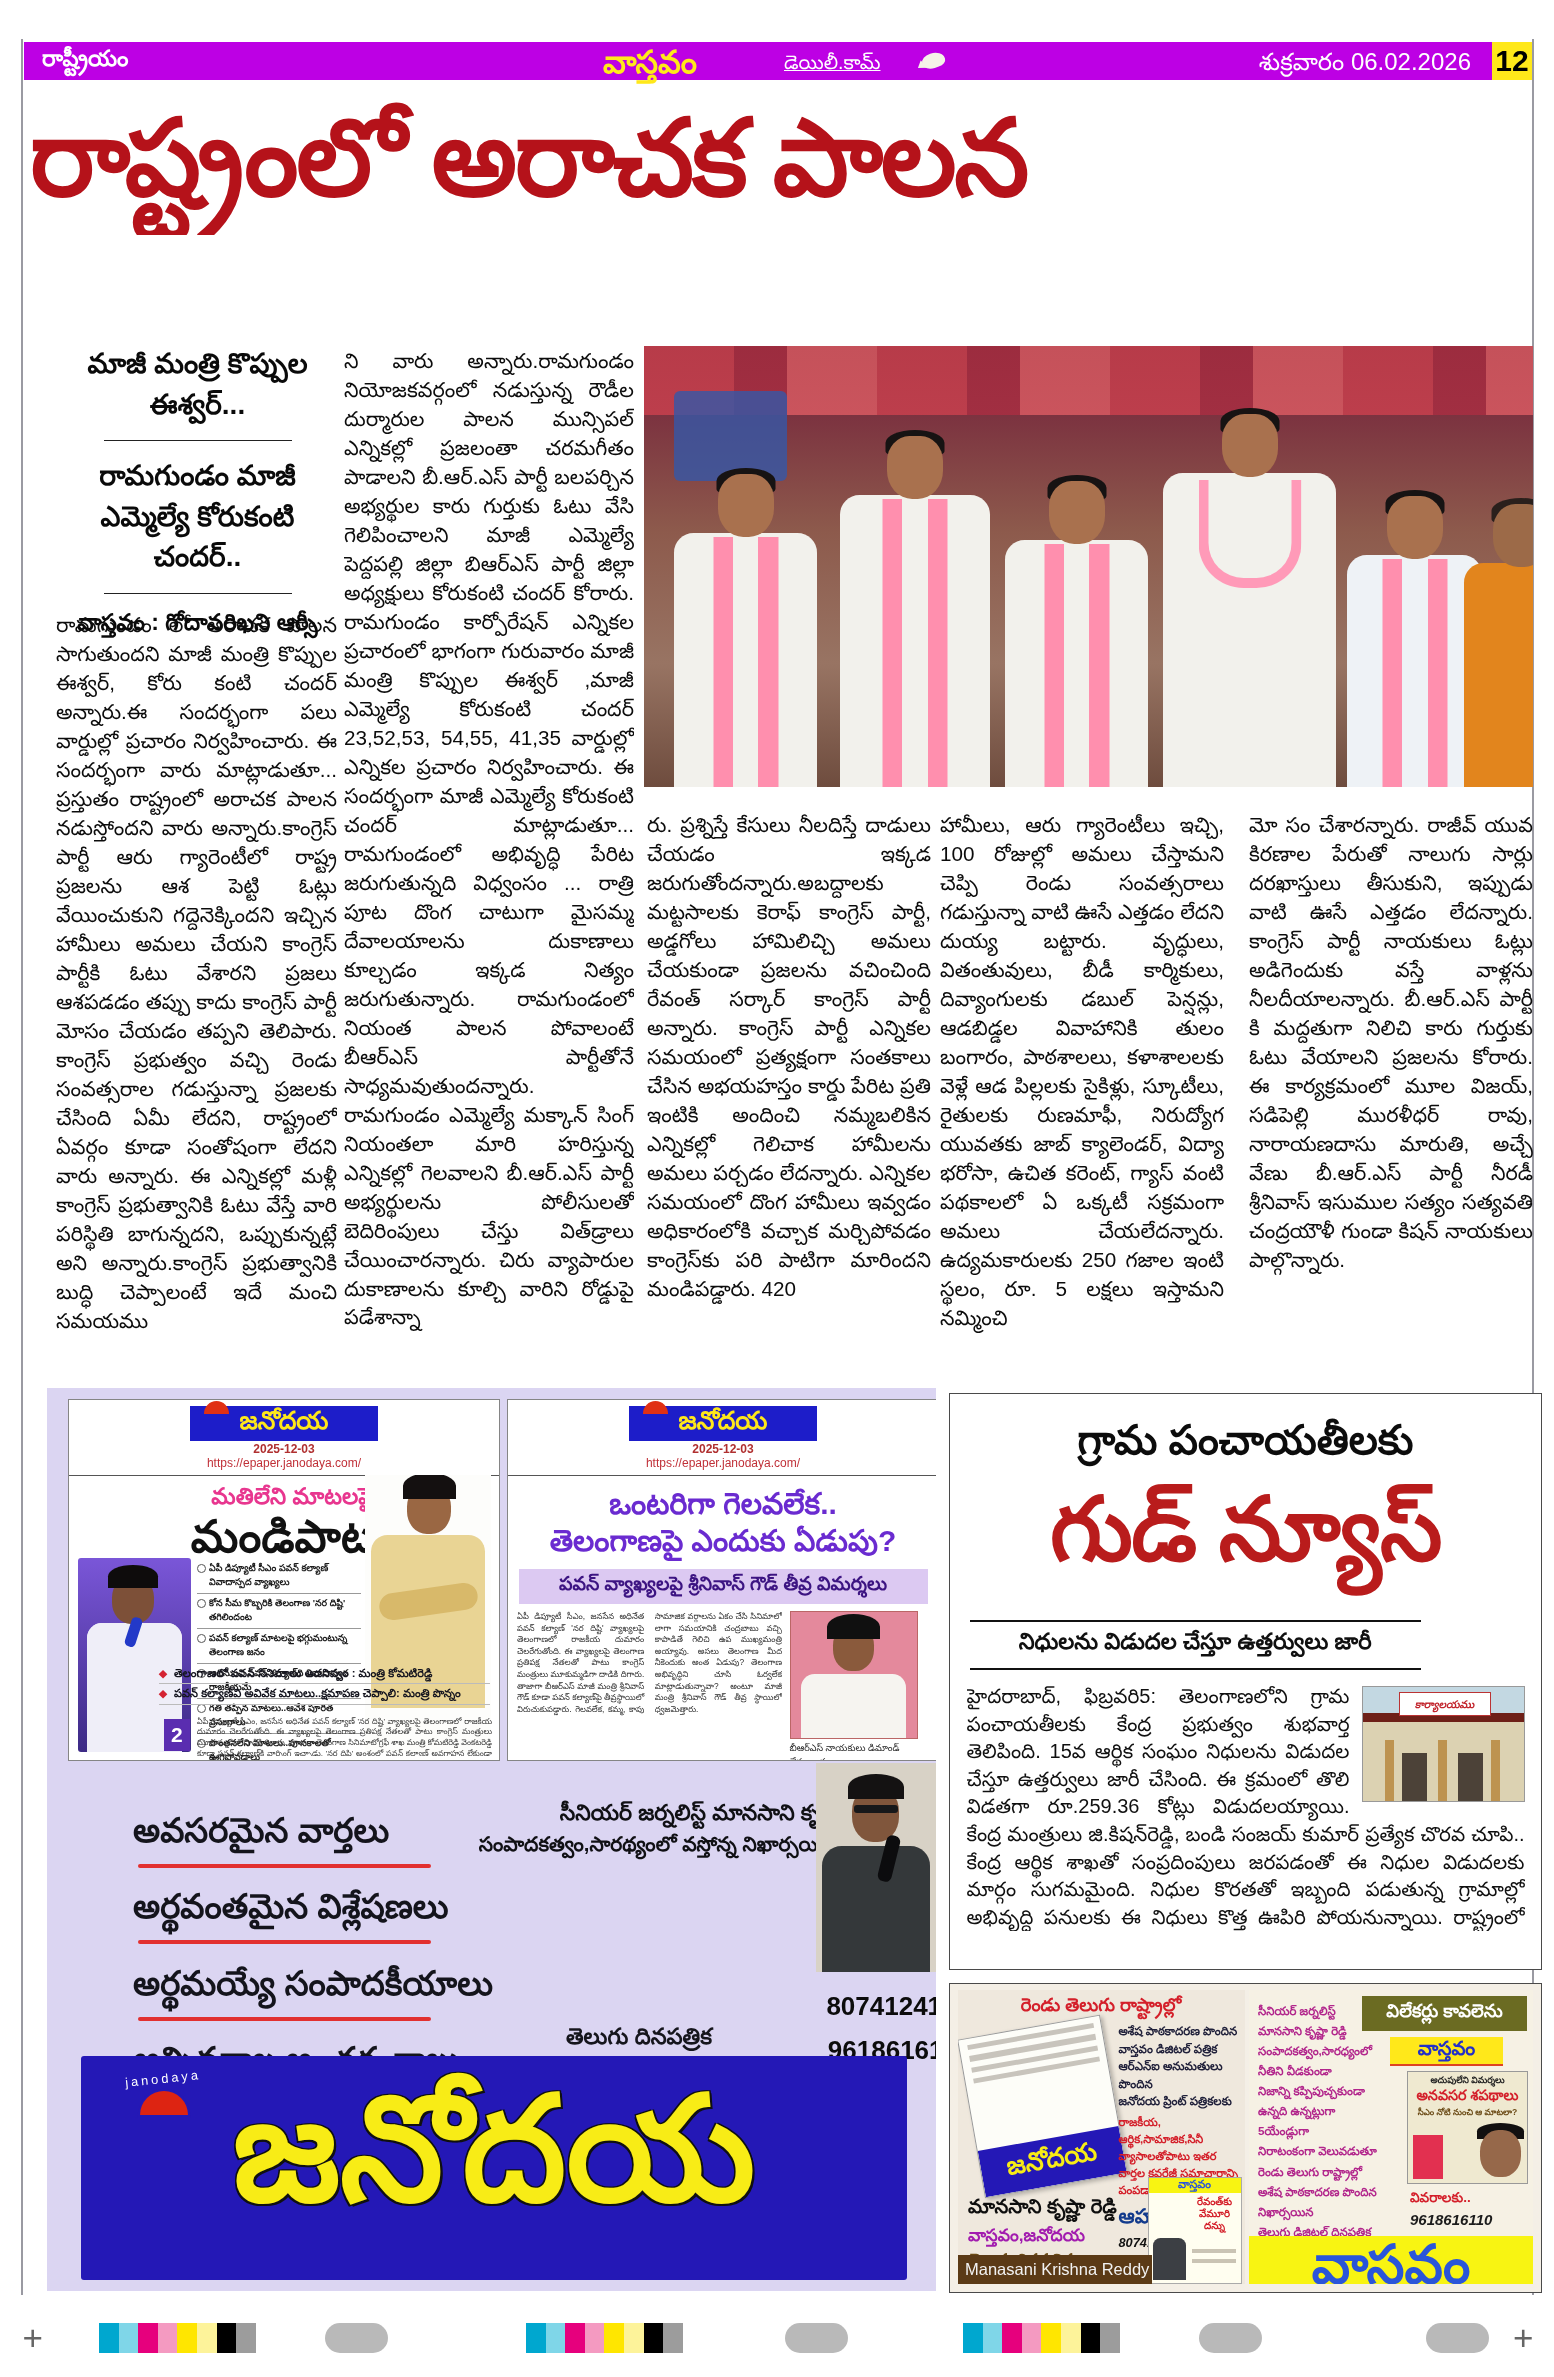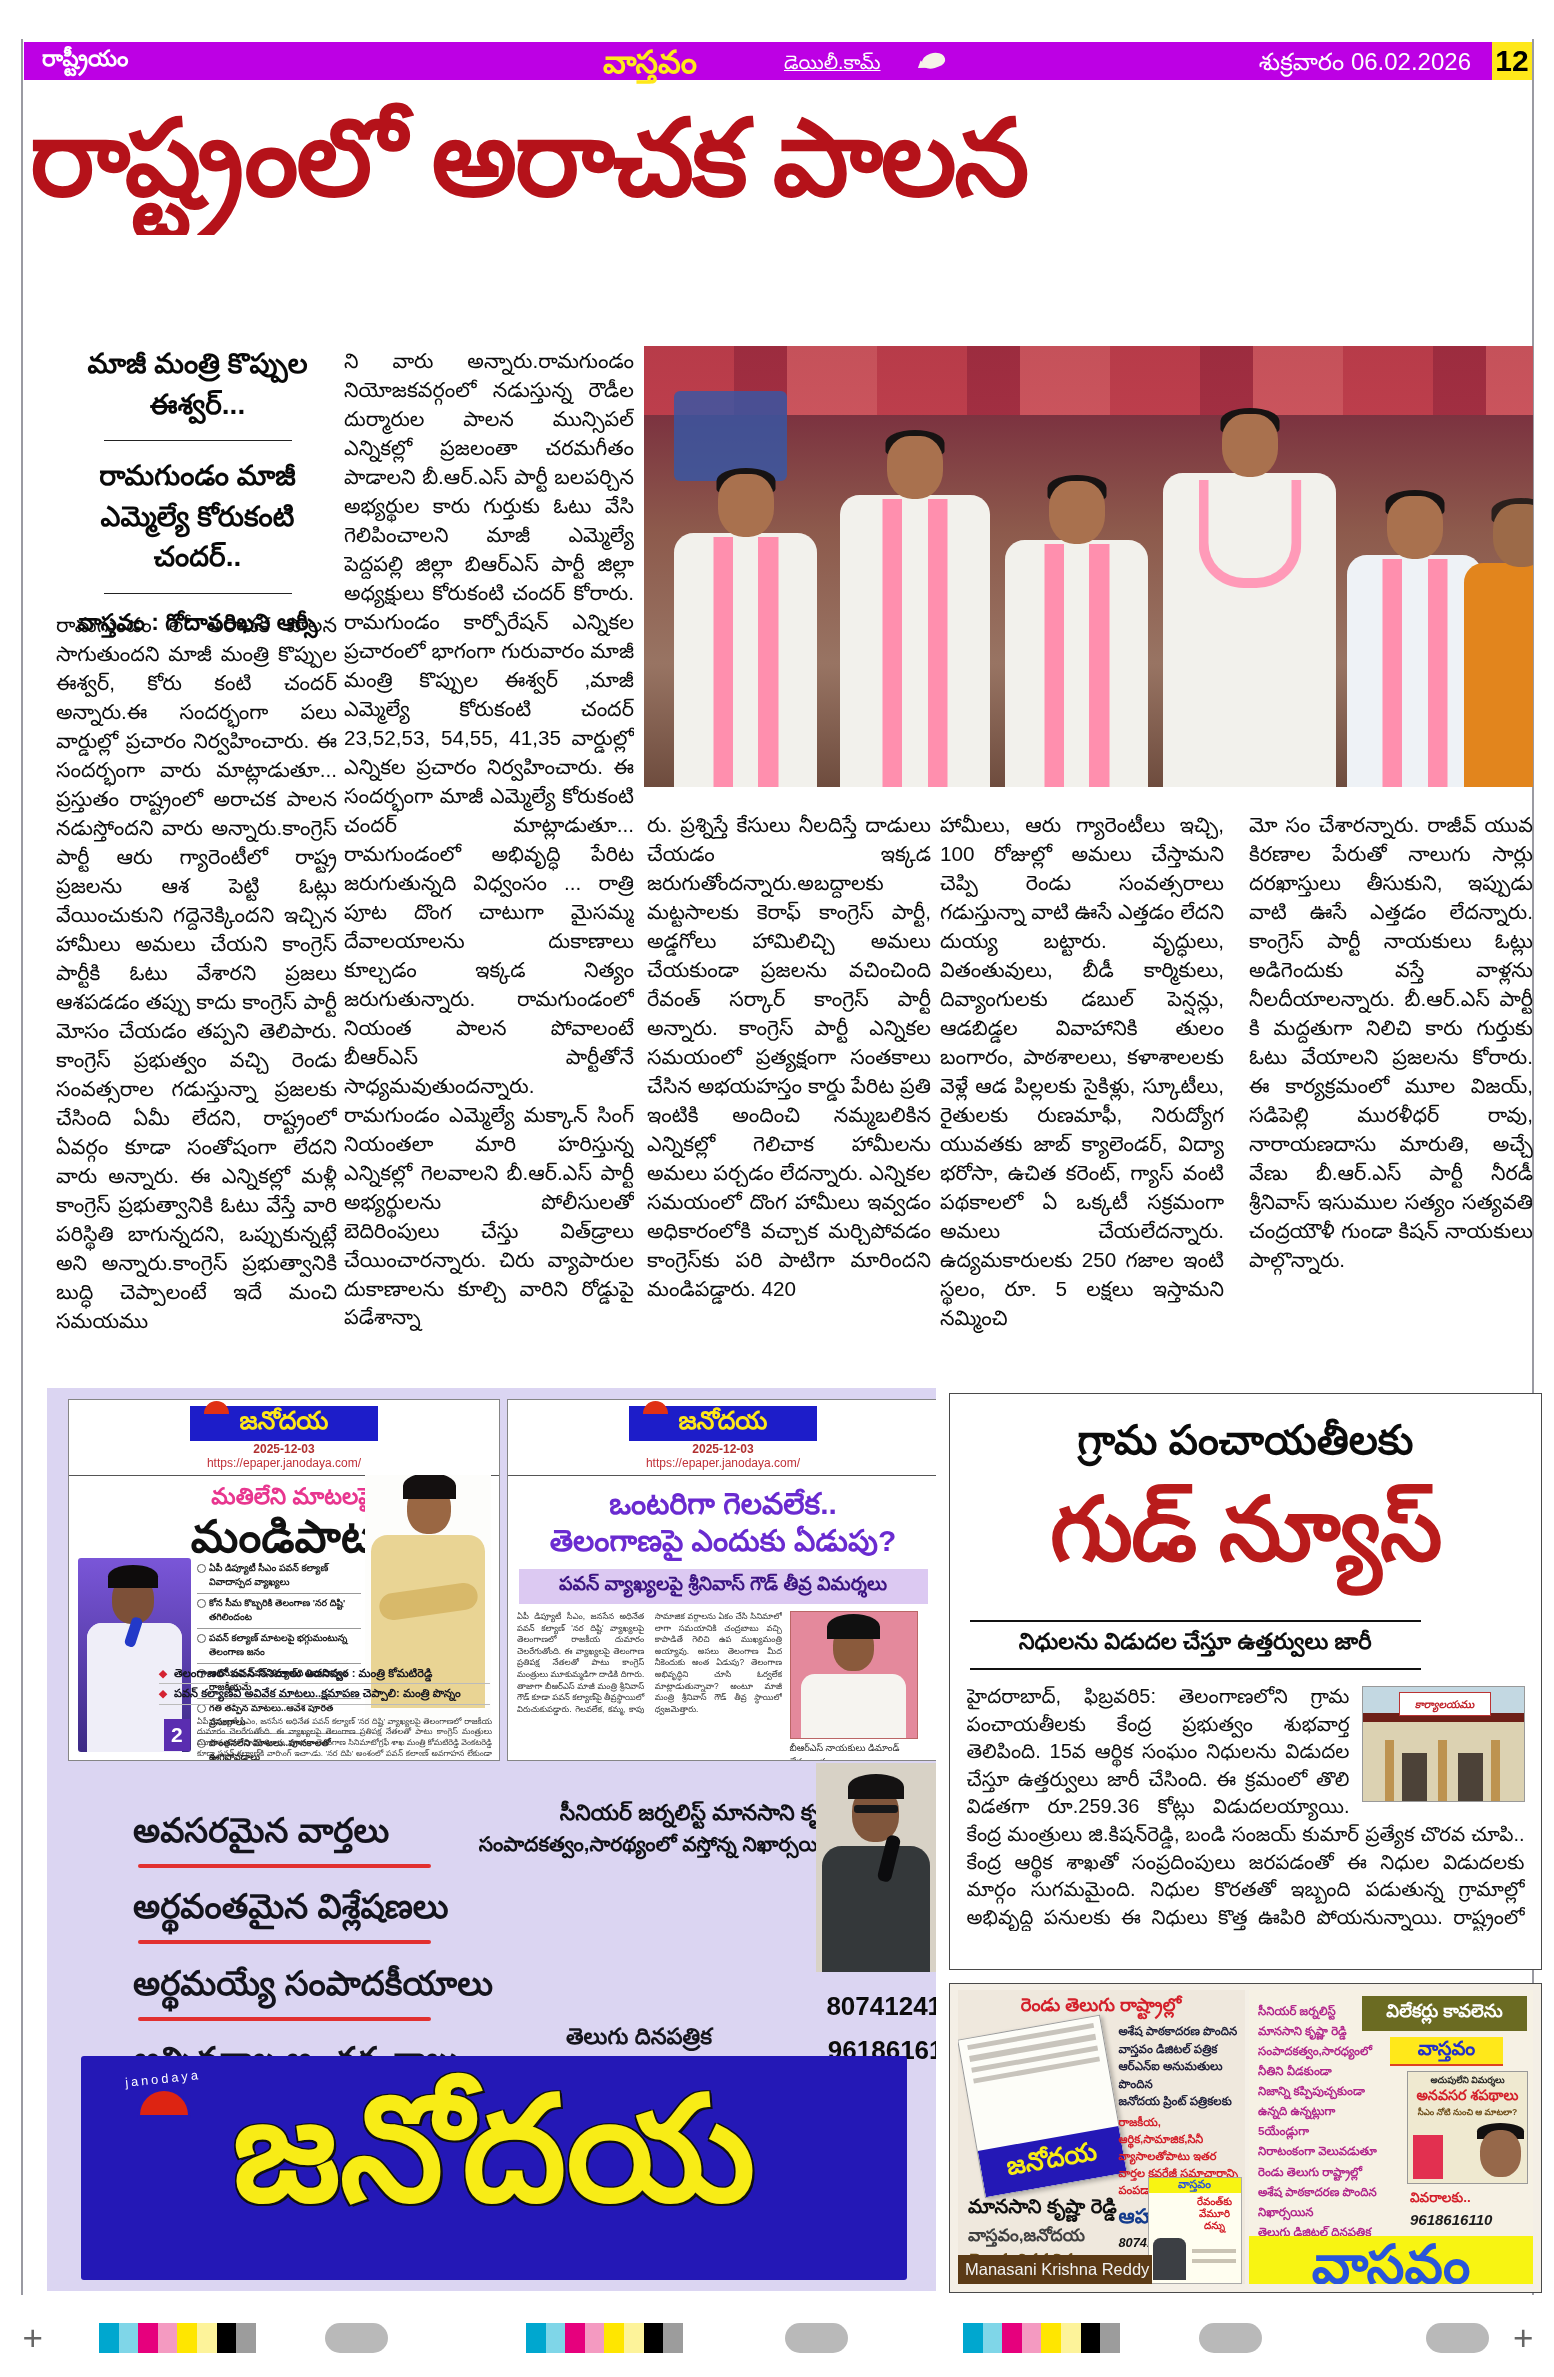--- a/index.html
+++ b/index.html
@@ -116,21 +116,21 @@
   .tilt .tl{height:5.3px;background:#c8c4bc;margin:6px 7.5px 0;}
   .tilt .strip{position:absolute;left:0;bottom:0;width:100%;height:47px;background:#2418b6;display:flex;align-items:center;justify-content:center;}
   .tilt .strip span{color:#f8ec16;font-size:25.6px;font-weight:900;}
   .pbl .col{position:absolute;left:161px;top:32px;width:120px;}
   .pbl .col .ln{font-size:11.7px;font-weight:bold;color:#20203a;line-height:1.5;}
   .pbl .col .red{font-size:11.3px;font-weight:bold;color:#d41f2a;line-height:1.5;margin-top:4.5px;}
   .pbl .col .inv{font-size:20.3px;font-weight:900;color:#123a8c;margin-top:6px;}
   .pbl .col .phn{font-size:12.8px;font-weight:bold;color:#111;font-style:italic;line-height:1.6;}
   .pbl .nameln{position:absolute;left:10.5px;top:205px;width:165px;}
   .pbl .nameln .n1{font-size:19.6px;font-weight:bold;color:#0e0e0e;}
-  .pbl .nameln .n2{font-size:17.3px;font-weight:bold;color:#404040;margin-top:3px;}
+  .pbl .nameln .n2{font-size:17.3px;font-weight:bold;color:#a21caf;margin-top:3px;}
   .pbl .nameln .n3{font-size:16px;font-weight:bold;color:#6b4b16;margin-top:1.5px;}
   .brownbar{position:absolute;left:0;bottom:0;width:187px;height:29px;background:#5b3a16;color:#f2f2f2;font-size:16.5px;display:flex;align-items:center;padding-left:7.5px;}
   .minivas{position:absolute;left:190px;top:187px;width:92px;height:105px;background:#fffef0;border:0.8px solid #aaa;overflow:hidden;}
   .minivas .m{background:#f8f412;color:#2a55d9;font-size:11.3px;font-weight:900;text-align:center;}
   .minivas .h{color:#d41f2a;font-size:10.2px;font-weight:900;text-align:center;margin-top:3px;line-height:1.2;padding-left:40px;}
   .minivas .ph{position:absolute;left:4.5px;bottom:3px;width:33px;height:42px;background:#3c3f44;border-radius:7.5px 7.5px 0 0;}
   .minivas .gl1{position:absolute;right:4.5px;bottom:30px;width:44px;height:4.5px;background:#cac4b4;}
   .minivas .gl2{position:absolute;right:4.5px;bottom:19.6px;width:44px;height:4.5px;background:#cac4b4;}
   .pbr{position:absolute;left:299px;top:6px;width:284px;height:294px;background:#f6f1e4;overflow:hidden;}
   .pbr .banner{position:absolute;right:6px;top:6px;width:165px;height:35px;background:#6b6b22;color:#fff;font-size:18px;font-weight:bold;display:flex;align-items:center;justify-content:center;}

